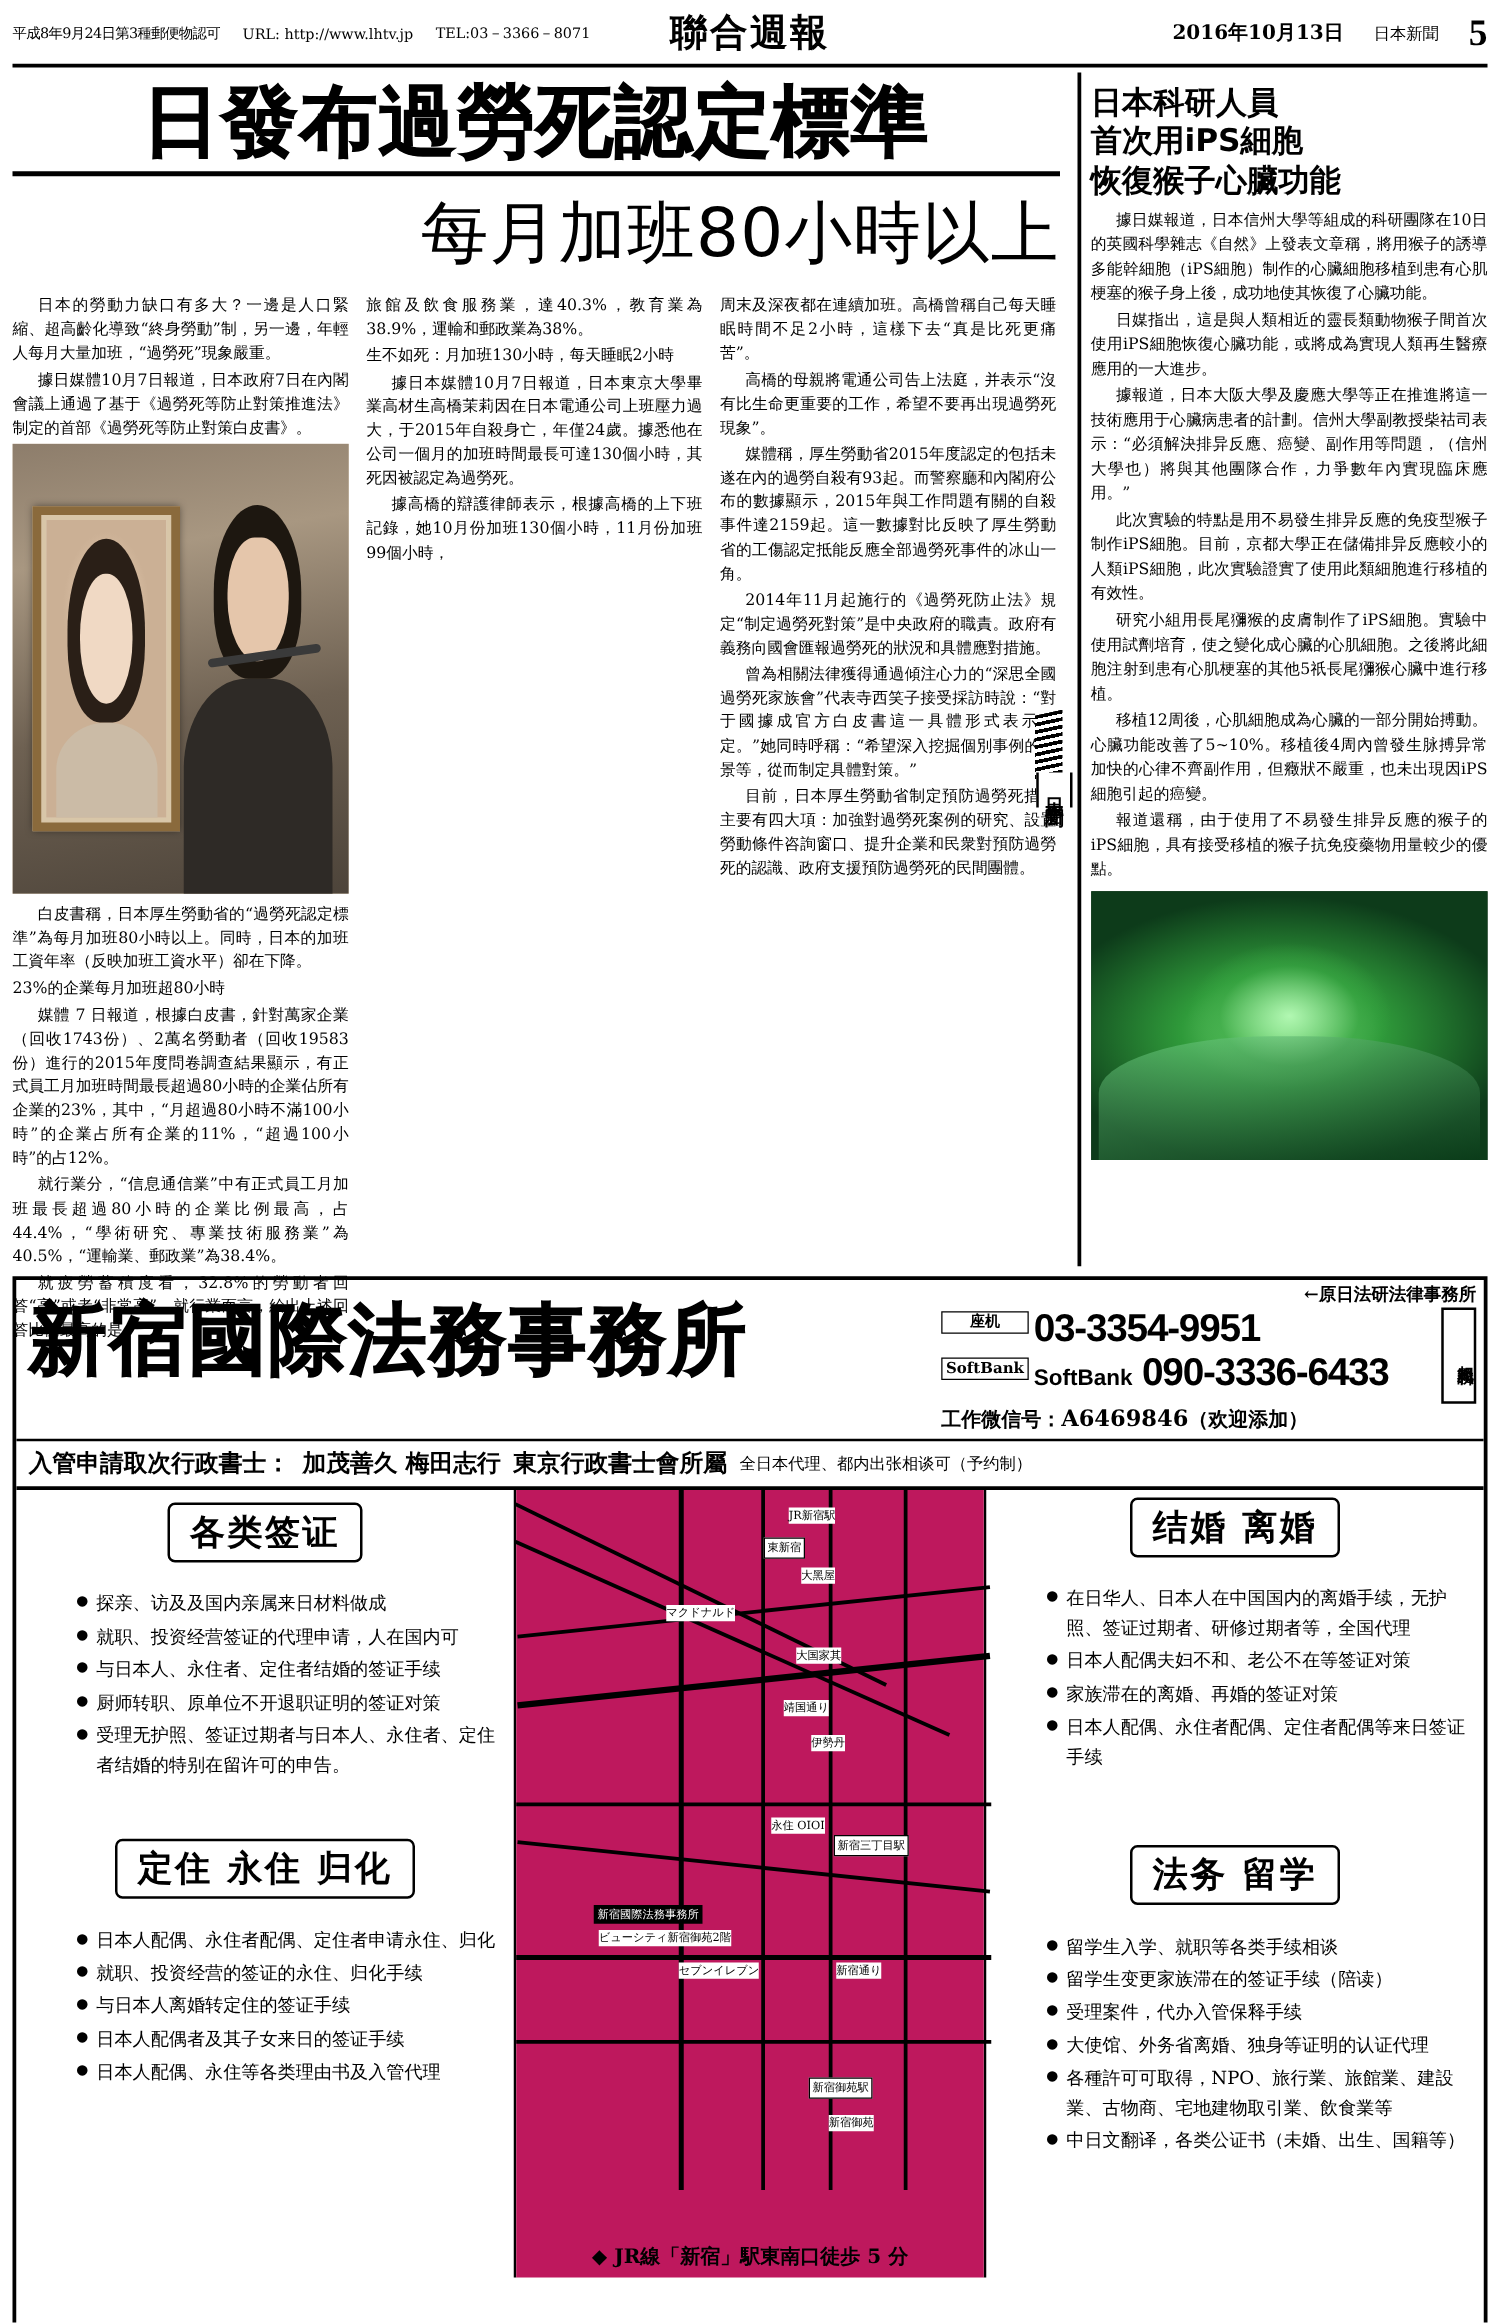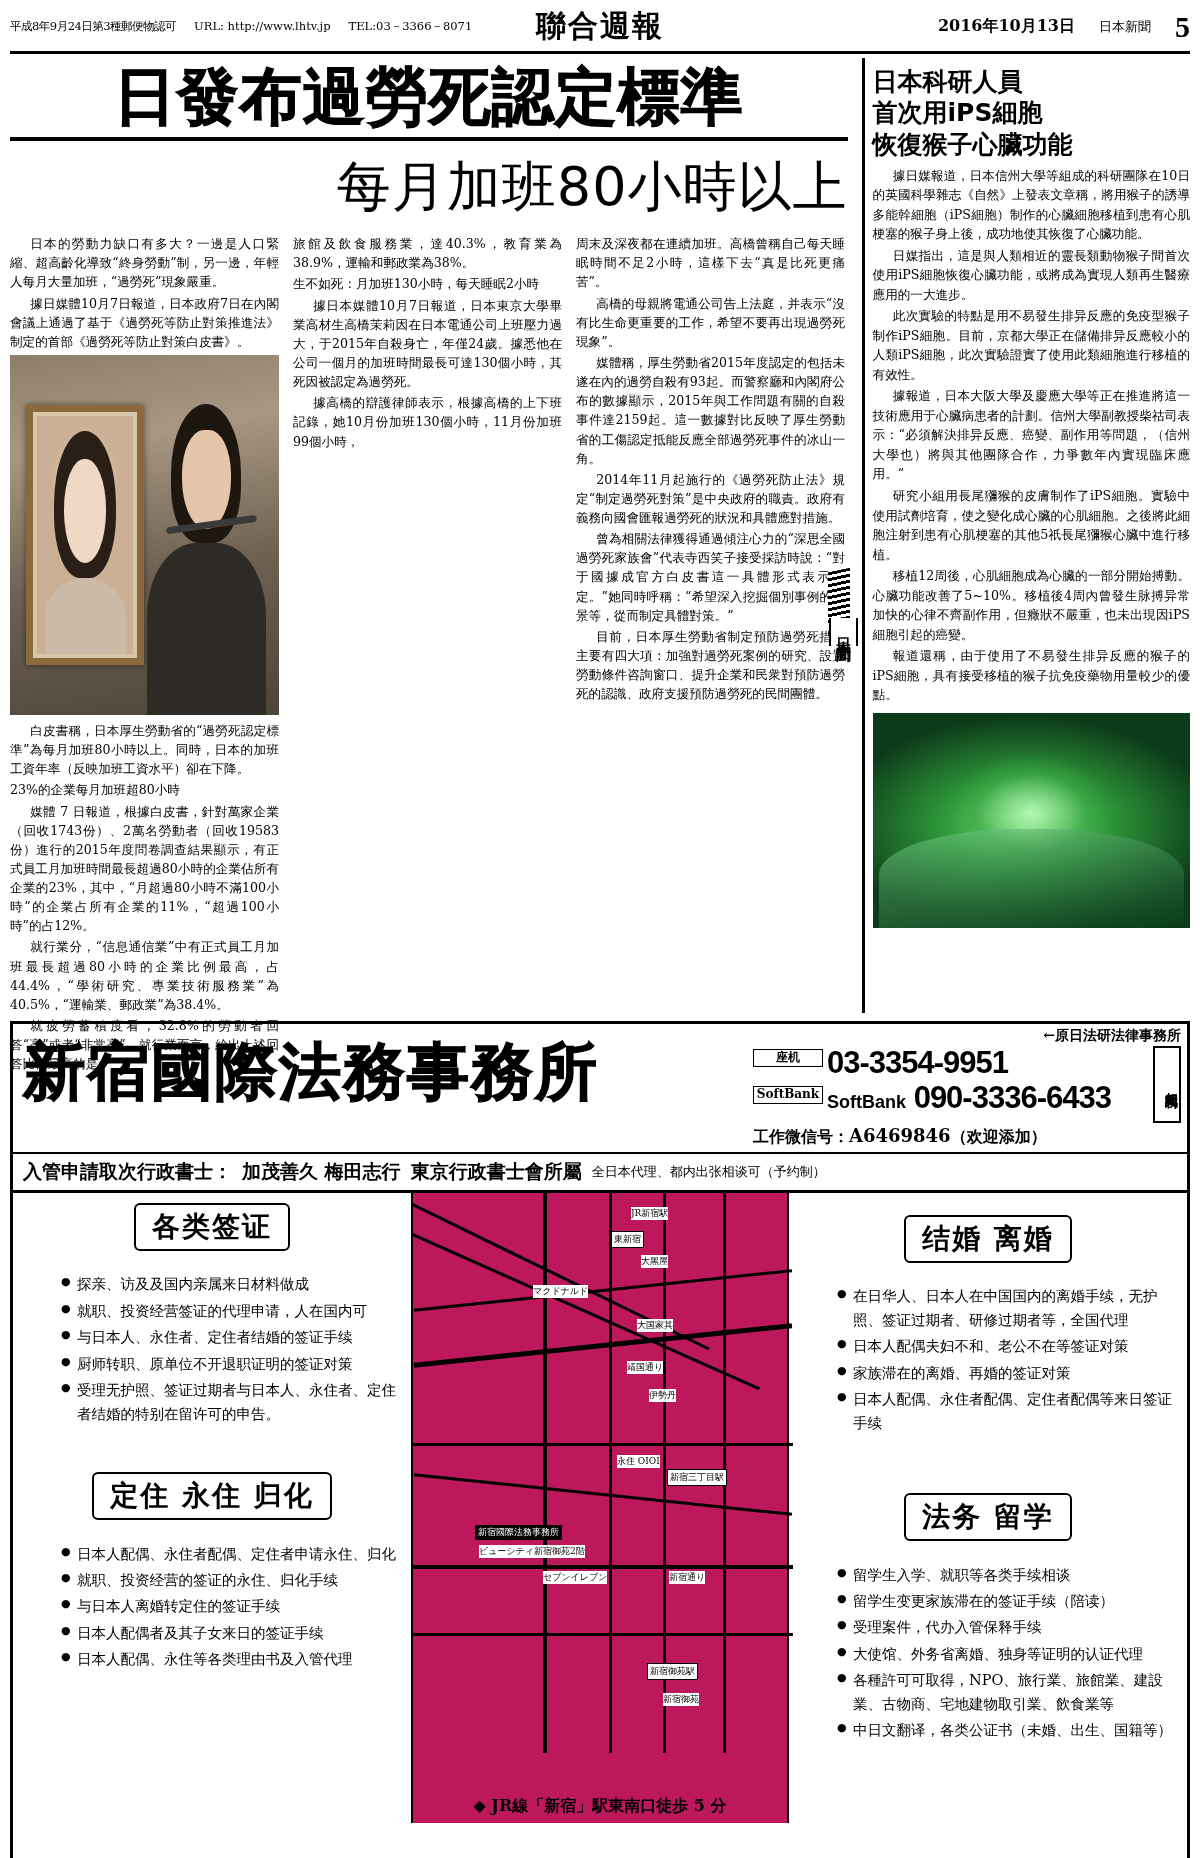--- a/index.html
+++ b/index.html
@@ -12,21 +12,21 @@
     position:relative;
     overflow:hidden;
   }
   .page { width:1200px; height:1858px; position:relative; padding:6px 10px; }
 
   
   .masthead {
     display:flex; align-items:center; gap:10px;
     border-bottom:3px solid #000; padding-bottom:4px;
   }
-  .mh-left { flex:1; font-size:11.5px; display:flex; gap:18px; white-space:nowrap;}
+  .mh-left { flex:1; font-size:11.5px; display:flex; gap:18px; align-items:center; white-space:nowrap;}
   .mh-left .lic { letter-spacing:-0.5px; }
   .mh-title {
     font-size:30px; font-weight:bold; letter-spacing:2px;
     font-family:"DejaVu Serif", serif;
   }
   .mh-right { flex:1; display:flex; justify-content:flex-end; align-items:center; gap:24px; }
   .mh-date { font-size:16px; font-weight:bold; }
   .mh-paper { font-size:13px; }
   .mh-pageno { font-size:30px; font-weight:bold; font-family:"Liberation Serif", serif; }
 
@@ -185,21 +185,21 @@
   .ad-row2 {
     display:flex; align-items:center; gap:10px;
     padding:5px 10px; border-bottom:3px solid #000; font-size:19px; font-weight:bold;
   }
   .ad-row2 .small { font-size:13px; font-weight:normal; }
 
   .ad-main { display:flex; height:630px; }
   .ad-col { position:relative; }
   .ad-left { width:400px; padding:4px 8px; }
   .ad-mid { width:380px; border-left:2px solid #000; border-right:2px solid #000; position:relative; }
-  .ad-right { width:400px; padding:16px 8px; }
+  .ad-right { width:400px; padding:0 8px; }
 
   .ad-badge {
     display:inline-block; border:2.5px solid #000; border-radius:6px;
     padding:3px 16px; font-size:28px; font-weight:bold; letter-spacing:2px;
     margin:6px auto 8px auto;
   }
   .ad-badge-wrap { text-align:center; }
   .ad-list { font-size:14.5px; line-height:1.62; }
   .ad-list li { list-style:none; margin-bottom:3px; position:relative; padding-left:16px; }
   .ad-list li::before {
@@ -305,22 +305,22 @@
 
     <div class="right-zone">
       <div class="rz-head">
         <div>日本科研人員</div>
         <div>首次用iPS細胞</div>
         <div>恢復猴子心臟功能</div>
       </div>
       <div class="rz-body">
         <p>據日媒報道，日本信州大學等組成的科研團隊在10日的英國科學雜志《自然》上發表文章稱，將用猴子的誘導多能幹細胞（iPS細胞）制作的心臟細胞移植到患有心肌梗塞的猴子身上後，成功地使其恢復了心臟功能。</p>
         <p>日媒指出，這是與人類相近的靈長類動物猴子間首次使用iPS細胞恢復心臟功能，或將成為實現人類再生醫療應用的一大進步。</p>
+        <p>據報道，日本大阪大學及慶應大學等正在推進將這一技術應用于心臟病患者的計劃。信州大學副教授柴祜司表示：“必須解決排异反應、癌變、副作用等問題，（信州大學也）將與其他團隊合作，力爭數年內實現臨床應用。”</p>
         <p>此次實驗的特點是用不易發生排异反應的免疫型猴子制作iPS細胞。目前，京都大學正在儲備排异反應較小的人類iPS細胞，此次實驗證實了使用此類細胞進行移植的有效性。</p>
-        <p>據報道，日本大阪大學及慶應大學等正在推進將這一技術應用于心臟病患者的計劃。信州大學副教授柴祜司表示：“必須解決排异反應、癌變、副作用等問題，（信州大學也）將與其他團隊合作，力爭數年內實現臨床應用。”</p>
         <p>研究小組用長尾獼猴的皮膚制作了iPS細胞。實驗中使用試劑培育，使之變化成心臟的心肌細胞。之後將此細胞注射到患有心肌梗塞的其他5祇長尾獼猴心臟中進行移植。</p>
         <p>移植12周後，心肌細胞成為心臟的一部分開始搏動。心臟功能改善了5~10%。移植後4周內曾發生脉搏异常加快的心律不齊副作用，但癥狀不嚴重，也未出現因iPS細胞引起的癌變。</p>
         <p>報道還稱，由于使用了不易發生排异反應的猴子的iPS細胞，具有接受移植的猴子抗免疫藥物用量較少的優點。</p>
       </div>
       <div class="rz-photo">
         <div class="monkey"></div>
         <div class="cloth"></div>
       </div>
     </div>
   </div>

